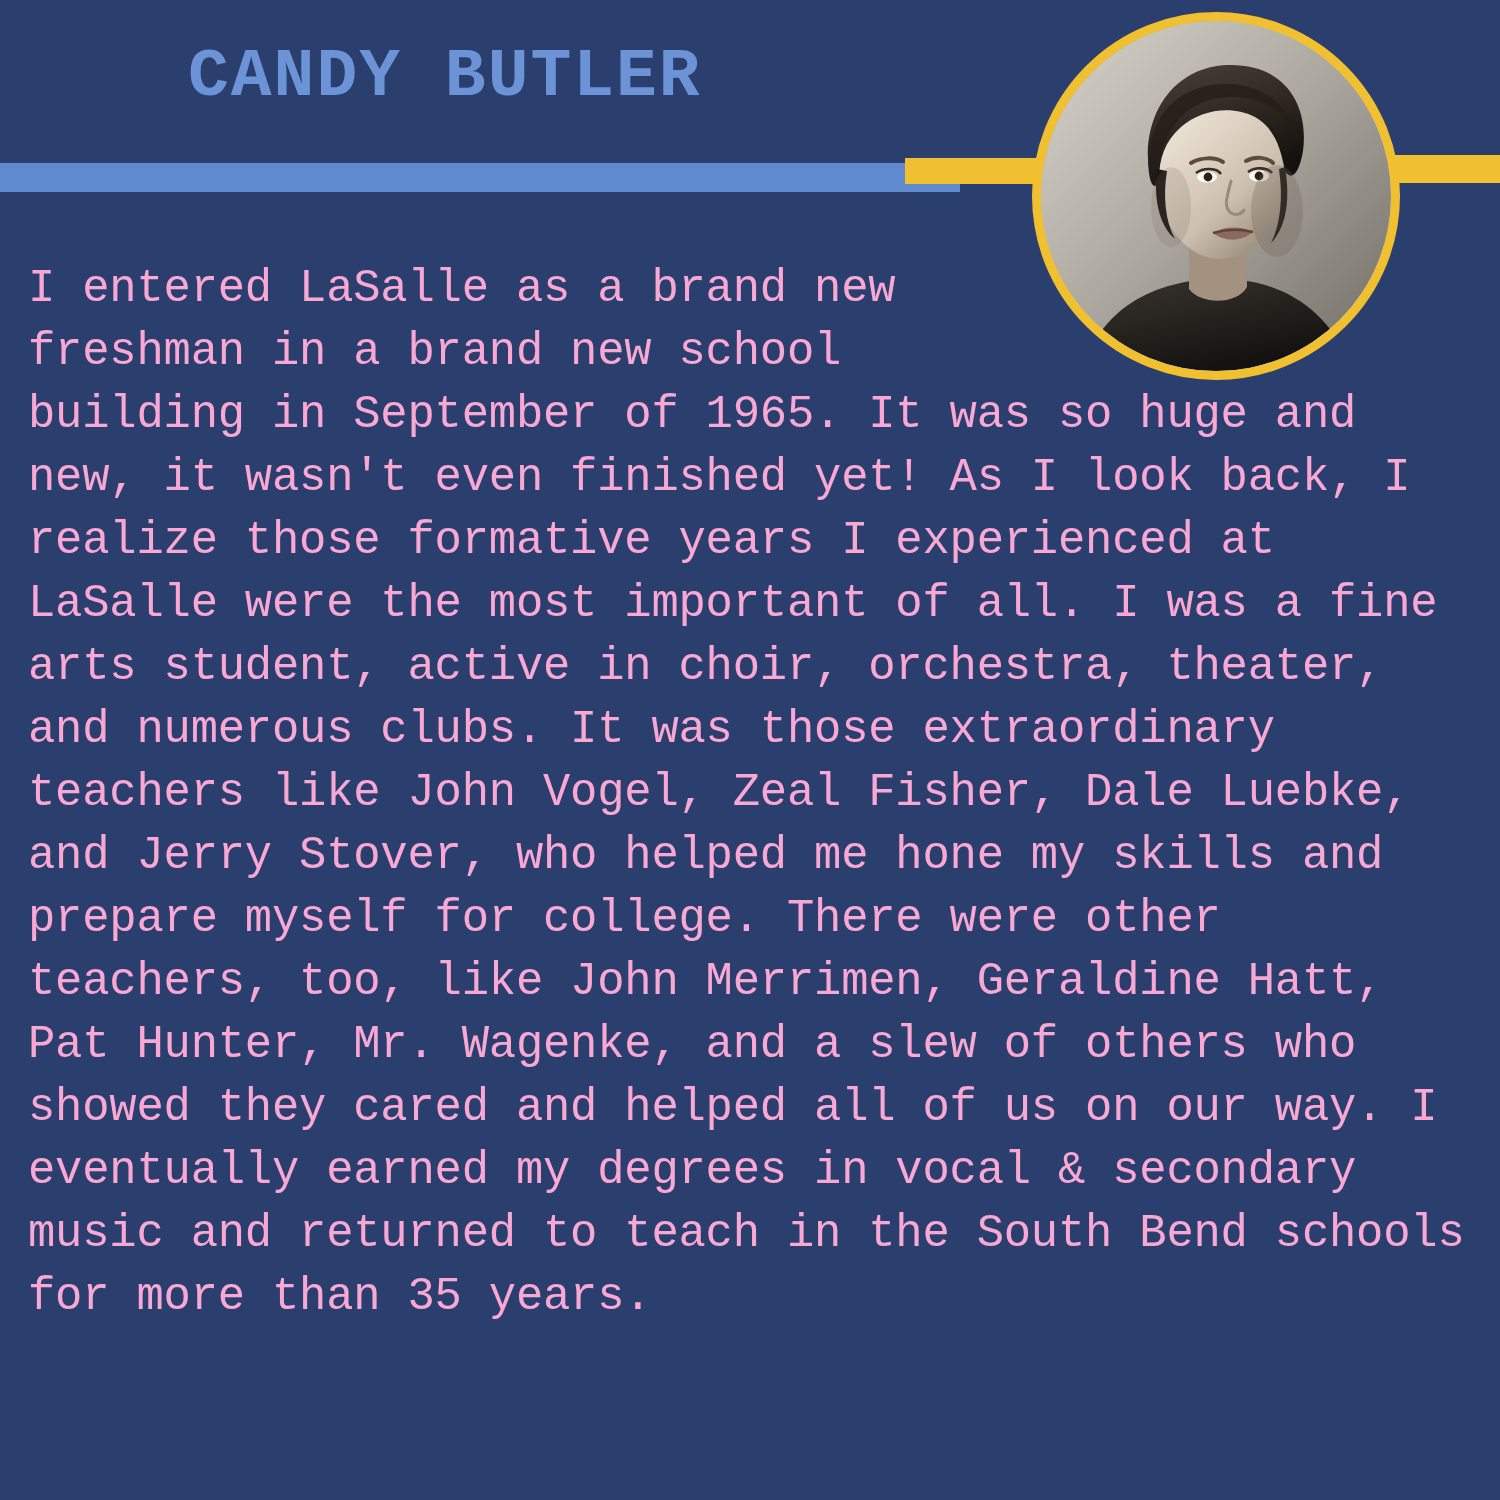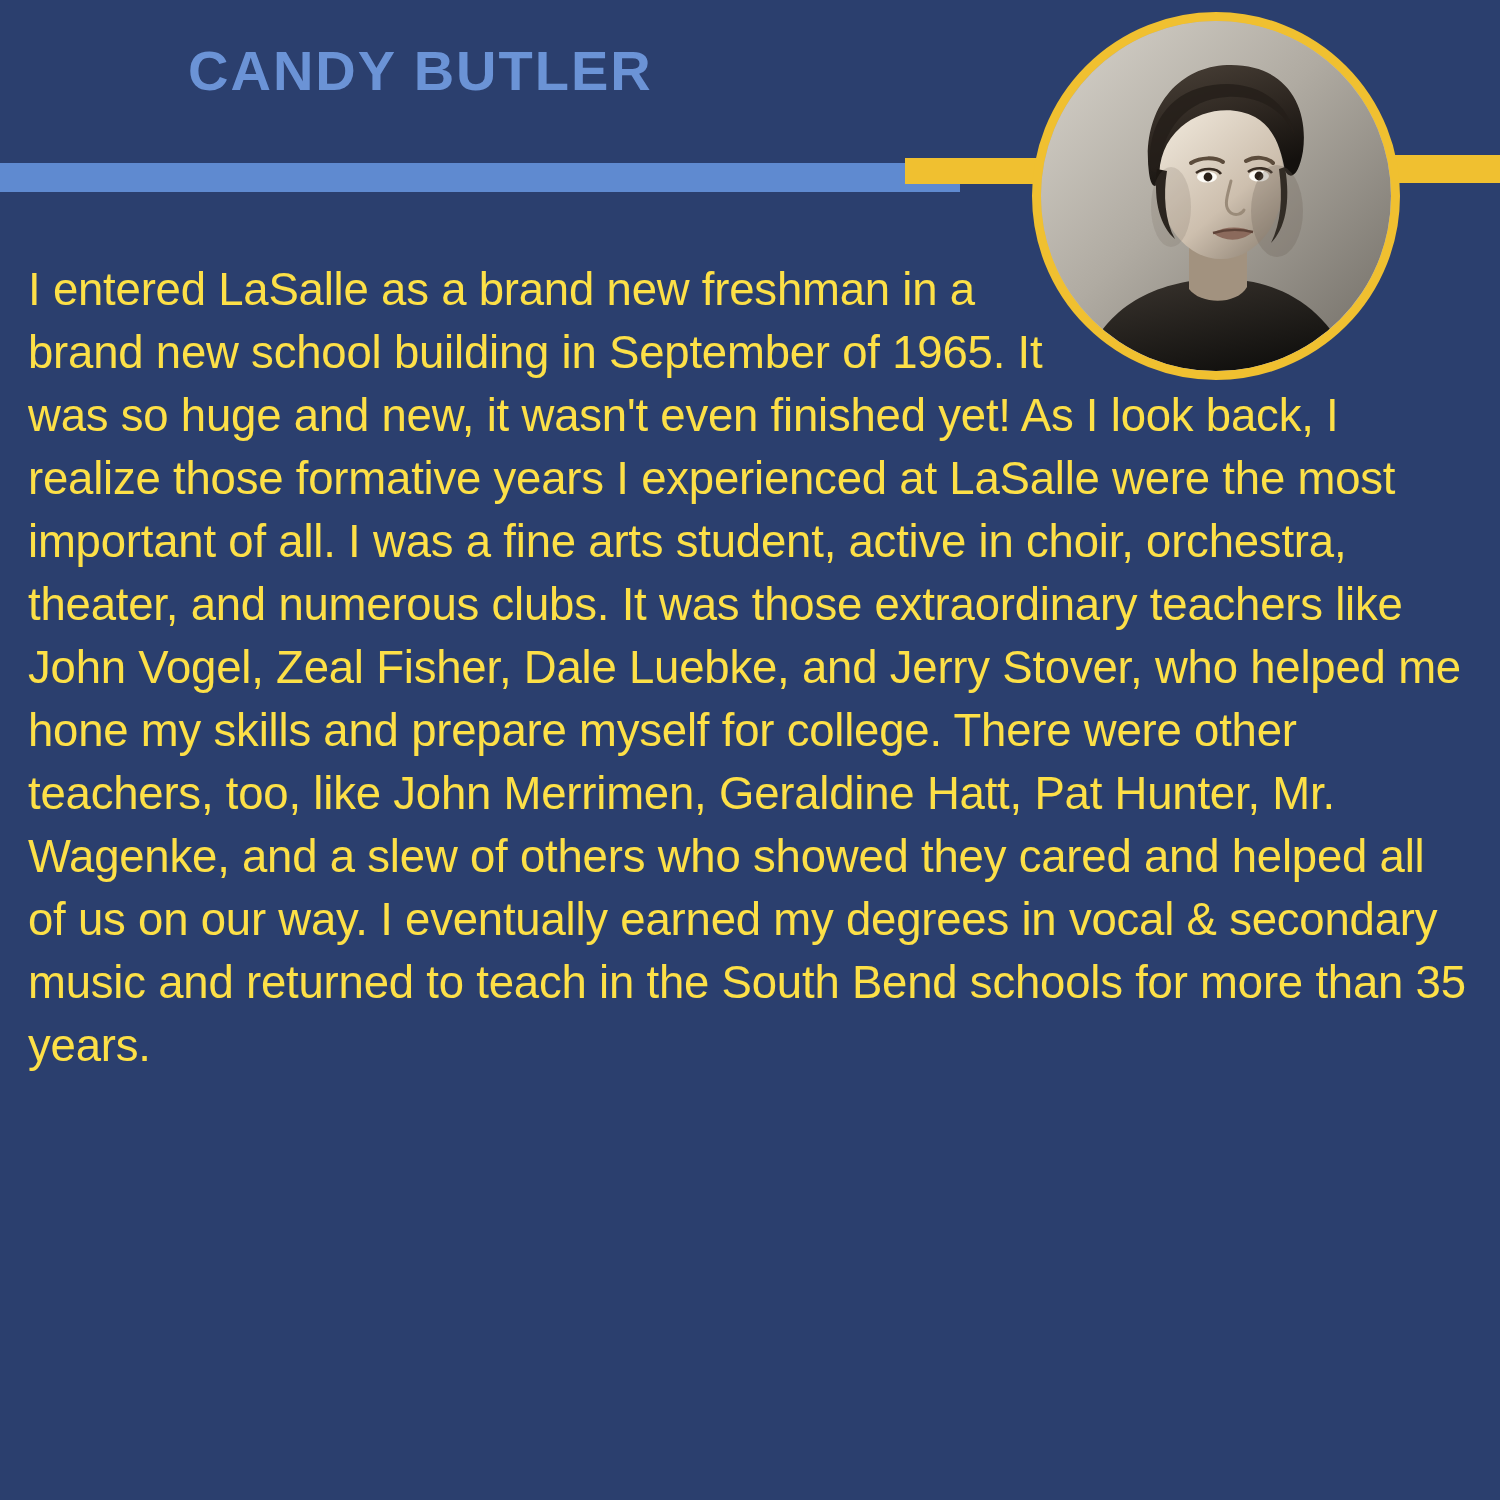--- a/index.html
+++ b/index.html
@@ -26,25 +26,25 @@
     position: absolute;
     top: 0;
     left: 0;
     width: 1500px;
     height: 215px;
   }
   .name-title {
     position: absolute;
     left: 188px;
     top: 38px;
-    font-size: 56px;
+    font-size: 68px;
     font-weight: bold;
     letter-spacing: 2px;
     color: #6b93d6;
-    font-family: Liberation Sans, sans-serif;
+    font-family: Liberation Mono, monospace;
     white-space: nowrap;
   }
 
   
   .blue-bar {
     position: absolute;
     left: 0;
     top: 163px;
     width: 960px;
     height: 29px;
@@ -93,24 +93,24 @@
     width: 100%;
     height: 100%;
   }
 
   
   .story {
     position: absolute;
     left: 28px;
     top: 258px;
     width: 1445px;
-    color: #fde047;
+    color: #f9a8d4;
     font-size: 45.5px;
     line-height: 63px;
-    font-family: Liberation Sans, sans-serif;
+    font-family: Liberation Mono, monospace;
     white-space: pre-wrap;
     letter-spacing: -0.2px;
   }
   .story .indent-shape {
     float: right;
     width: 430px;
     height: 126px;
     shape-outside: content-box;
   }
 </style>

